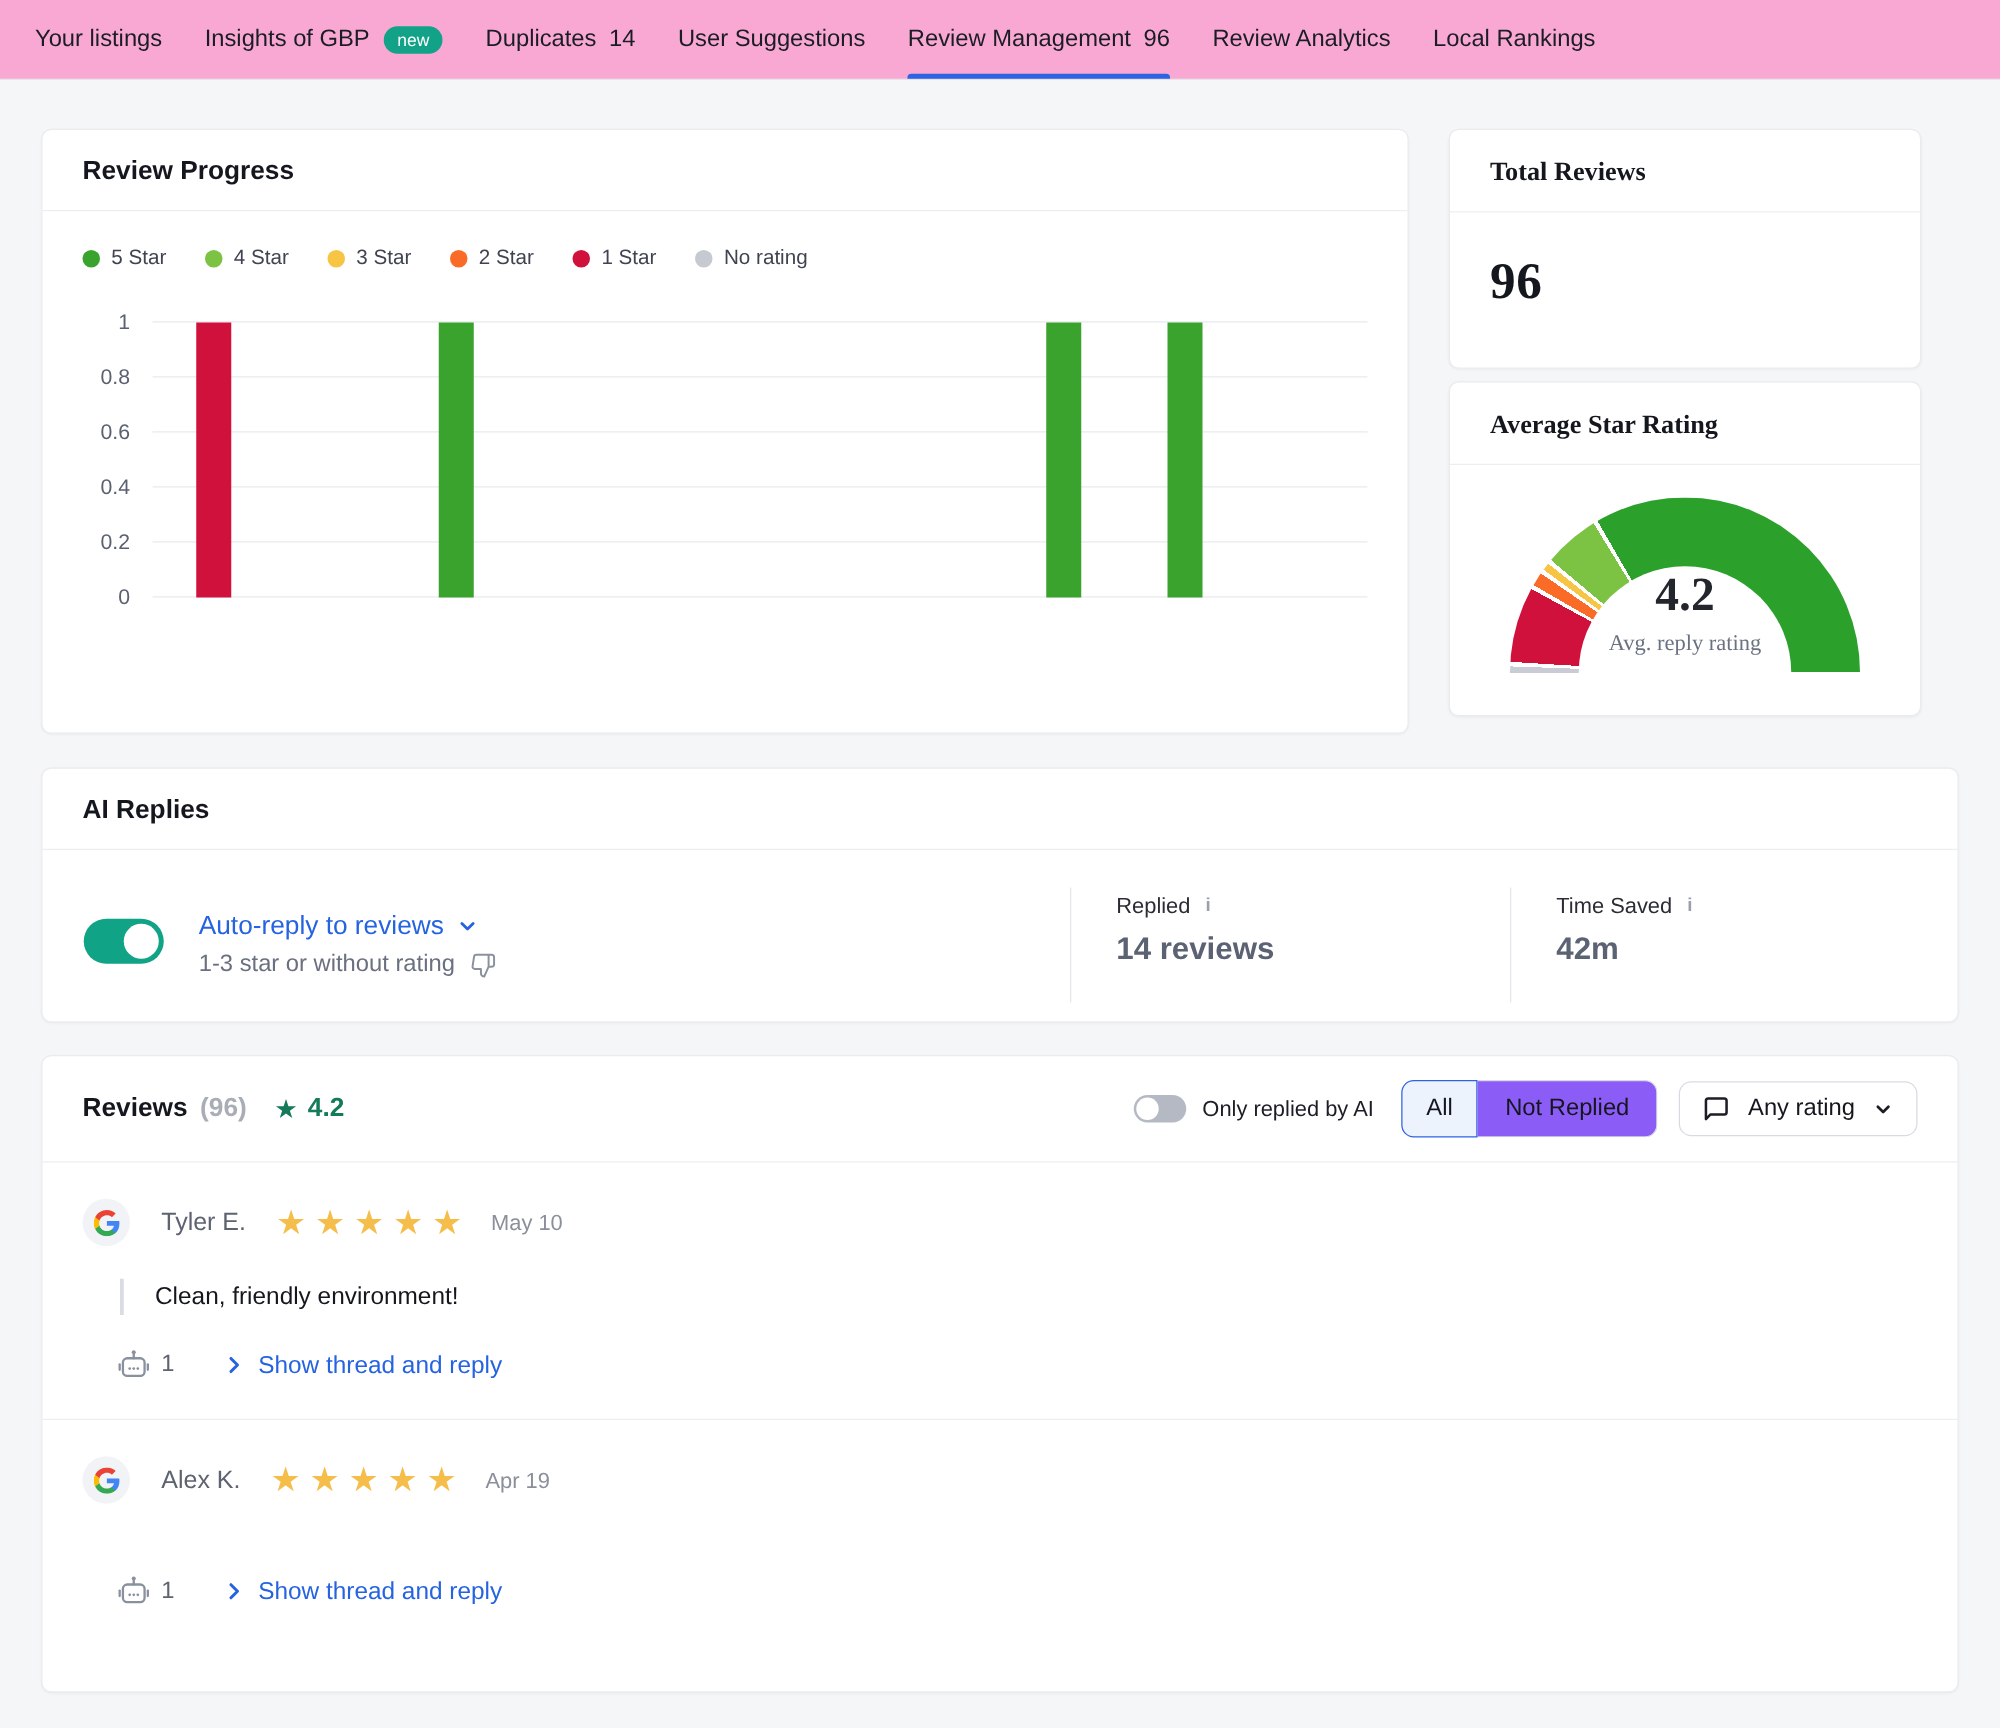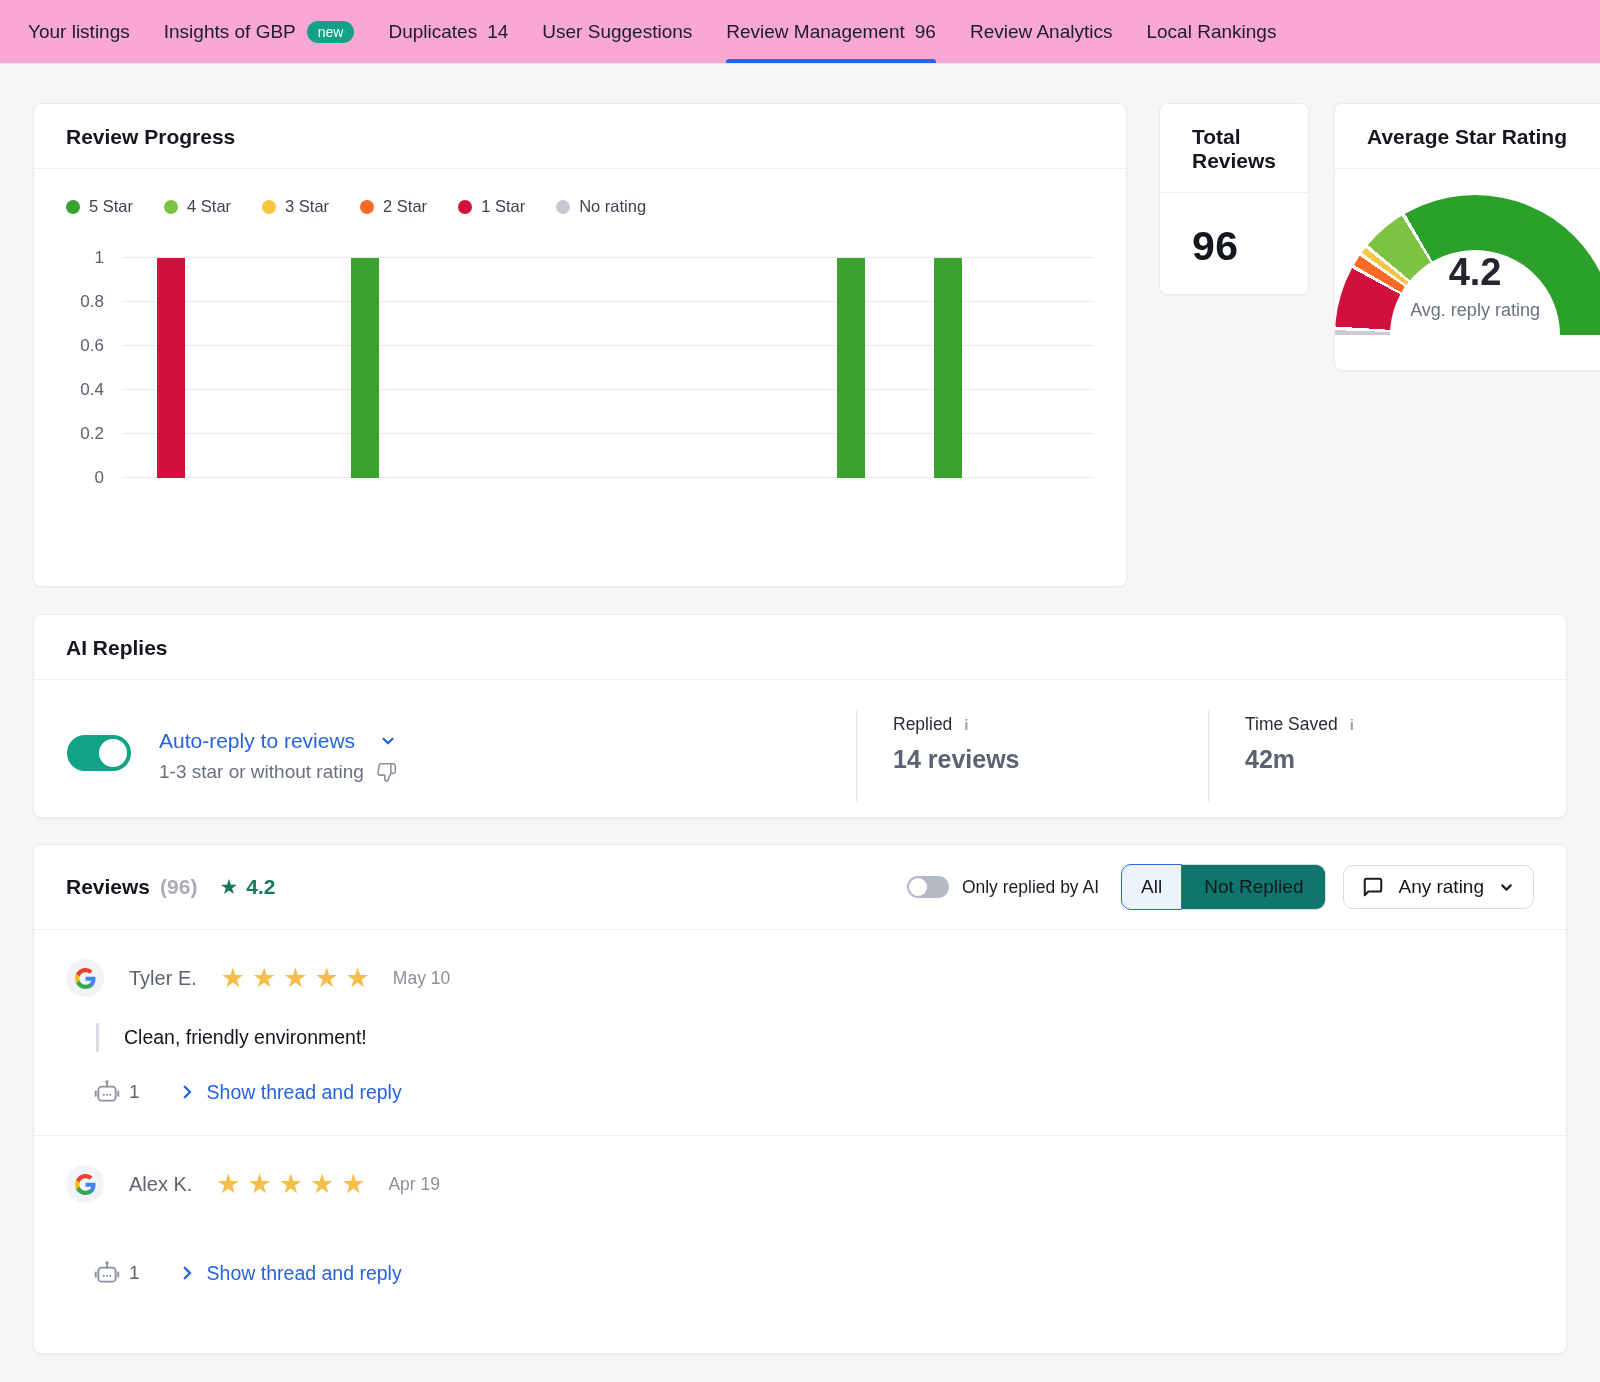--- a/index.html
+++ b/index.html
@@ -28,21 +28,21 @@
     font-size: 14px; padding: 4px 11px; border-radius: 13px; line-height: 1;
   }
   .tab.active { font-weight: 400; }
   .tab.active::after {
     content: ""; position: absolute; left: 0; right: 0; bottom: 0;
     height: 4px; background: #2c64e3; border-radius: 3px 3px 0 0;
   }
   
   .main { padding: 39px 33px 28px 33px; }
   .row1 { display: flex; gap: 32px; }
-  .col-right { display: flex; gap: 25px; width: 378px; }
+  .col-right { display: flex; flex-direction: column; gap: 10px; width: 378px; font-family: Liberation Serif, serif; }
   .card {
     background: #fff; border: 1px solid #e9ebef; border-radius: 8px;
     box-shadow: 0 1px 2px rgba(23,26,34,.04);
   }
   .card-header {
     padding: 21px 32px 19px 32px;
     font-size: 21px; font-weight: 700; color: #15171e;
     border-bottom: 1px solid #edeef2;
   }
   .card-review-progress { width: 1094px; height: 484px; }
@@ -94,21 +94,21 @@
   .ai-left { display: flex; align-items: flex-start; padding-left: 33px; flex: 1; }
   .toggle-on {
     width: 64px; height: 36px; border-radius: 18px; background: #10a385;
     position: relative; cursor: pointer; flex-shrink: 0; margin-top: 6px;
   }
   .toggle-on .knob {
     position: absolute; right: 4px; top: 4px; width: 28px; height: 28px;
     border-radius: 50%; background: #fff;
   }
   .ai-text { margin-left: 28px; }
-  .ai-link-row { display: flex; align-items: center; cursor: pointer; justify-content: space-between; }
+  .ai-link-row { display: flex; align-items: center; cursor: pointer; }
   .ai-link { color: #2563e0; font-size: 21px; }
   .ai-sub-row { display: flex; align-items: center; margin-top: 8px; }
   .ai-sub { color: #6a7080; font-size: 19px; }
   .stat {
     border-left: 1px solid #e4e6eb; padding-left: 36px; padding-top: 4px;
     height: 92px;
   }
   .stat-replied { width: 352px; }
   .stat-time { width: 358px; }
   .stat-label-row { display: flex; align-items: center; font-size: 17.5px; color: #2a2d35; }
@@ -132,21 +132,21 @@
     position: relative; cursor: pointer;
   }
   .toggle-off .knob {
     position: absolute; left: 2px; top: 2px; width: 18px; height: 18px;
     border-radius: 50%; background: #fff;
   }
   .filter-toggle-label { font-size: 17.5px; color: #1c1e26; margin-left: 13px; margin-right: 22px; }
   .segmented { display: flex; }
   .seg-btn {
     font-size: 19px; color: #15171e; padding: 11px 19px; cursor: pointer;
-    background: #0f766e; border: 1px solid #d8dbe2; white-space: nowrap;
+    background: #8b5cf6; border: 1px solid #d8dbe2; white-space: nowrap;
   }
   .seg-btn.selected {
     background: #edf3fd; border: 1px solid #2c64e3;
     border-radius: 10px 0 0 10px;
   }
   .seg-btn.right { border-left: none; border-radius: 0 10px 10px 0; padding: 11px 22px; }
   .rating-filter {
     margin-left: 17px; display: flex; align-items: center;
     border: 1px solid #d8dbe2; border-radius: 10px; background: #fff;
     padding: 10px 18px; cursor: pointer;

